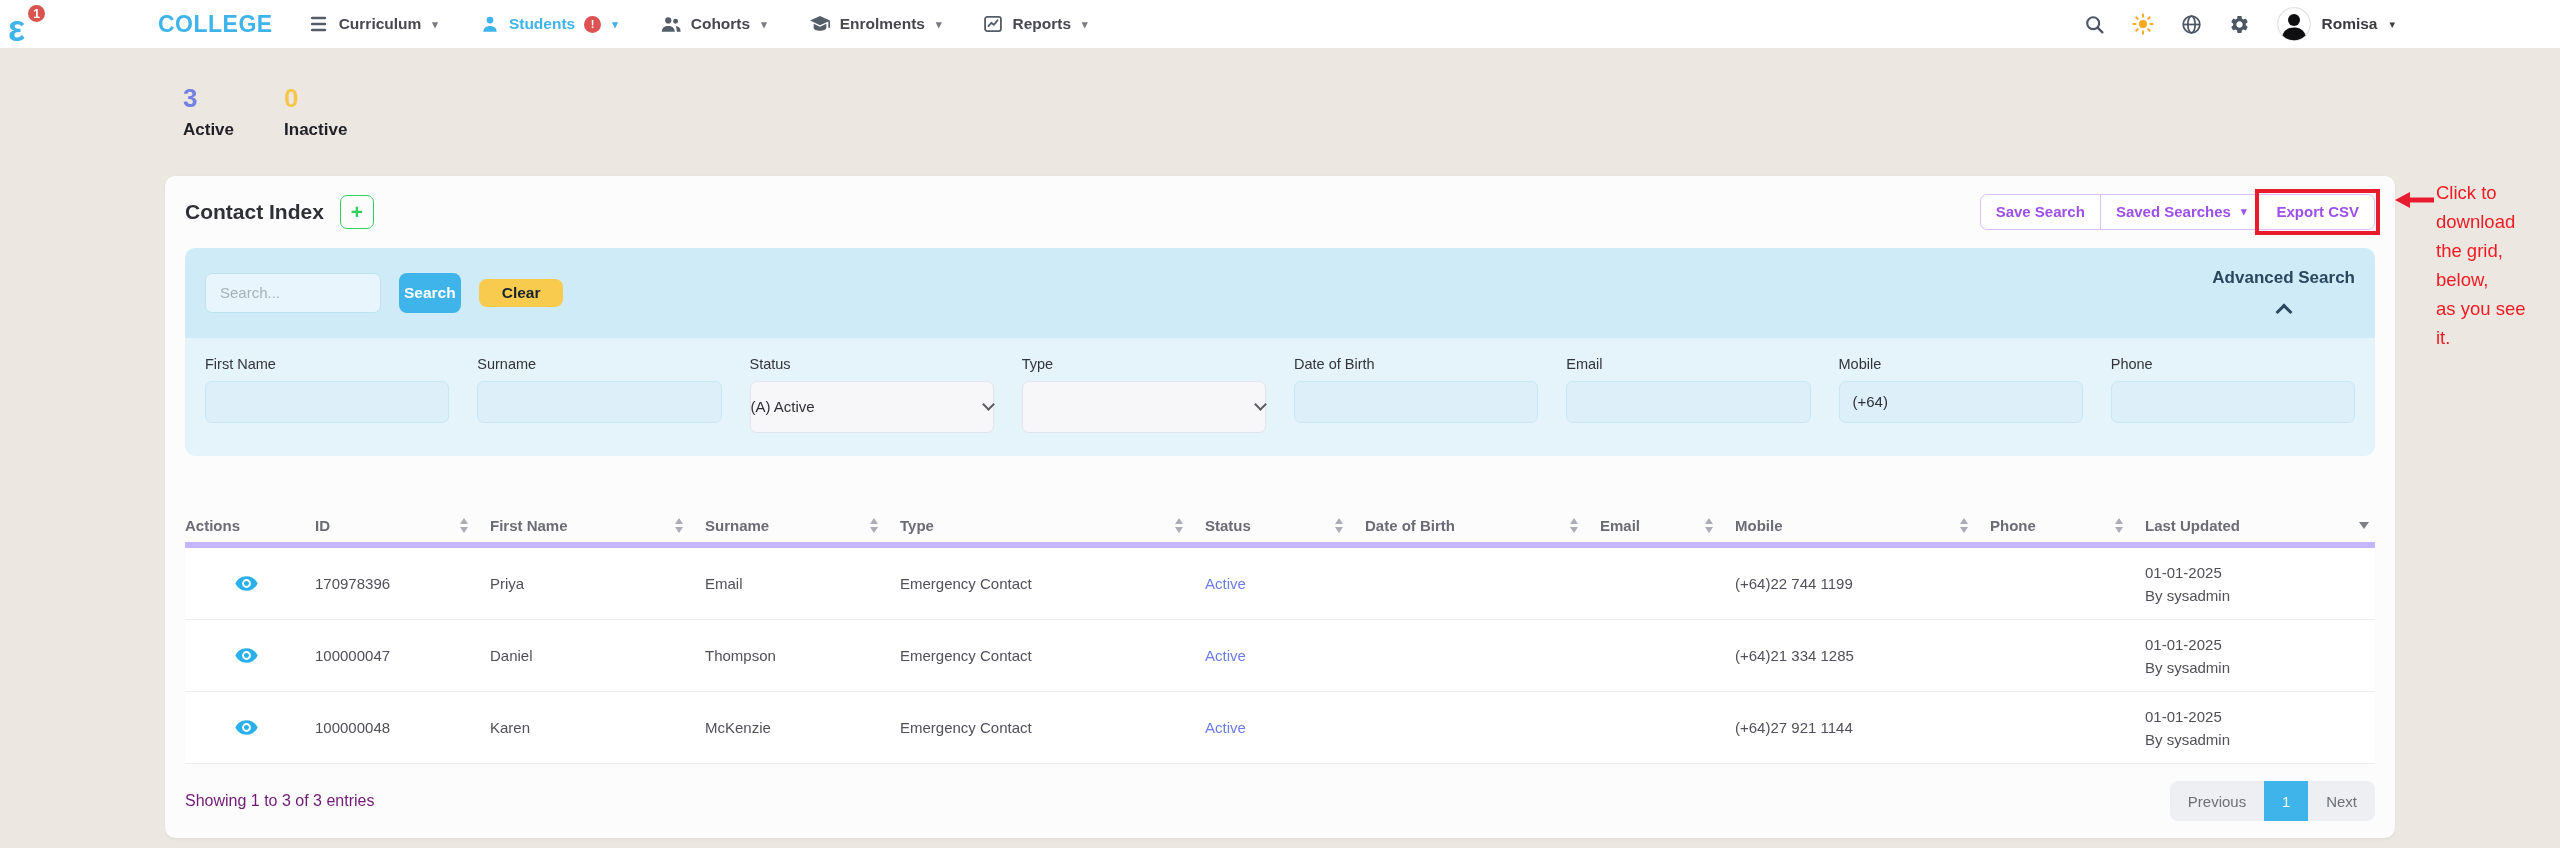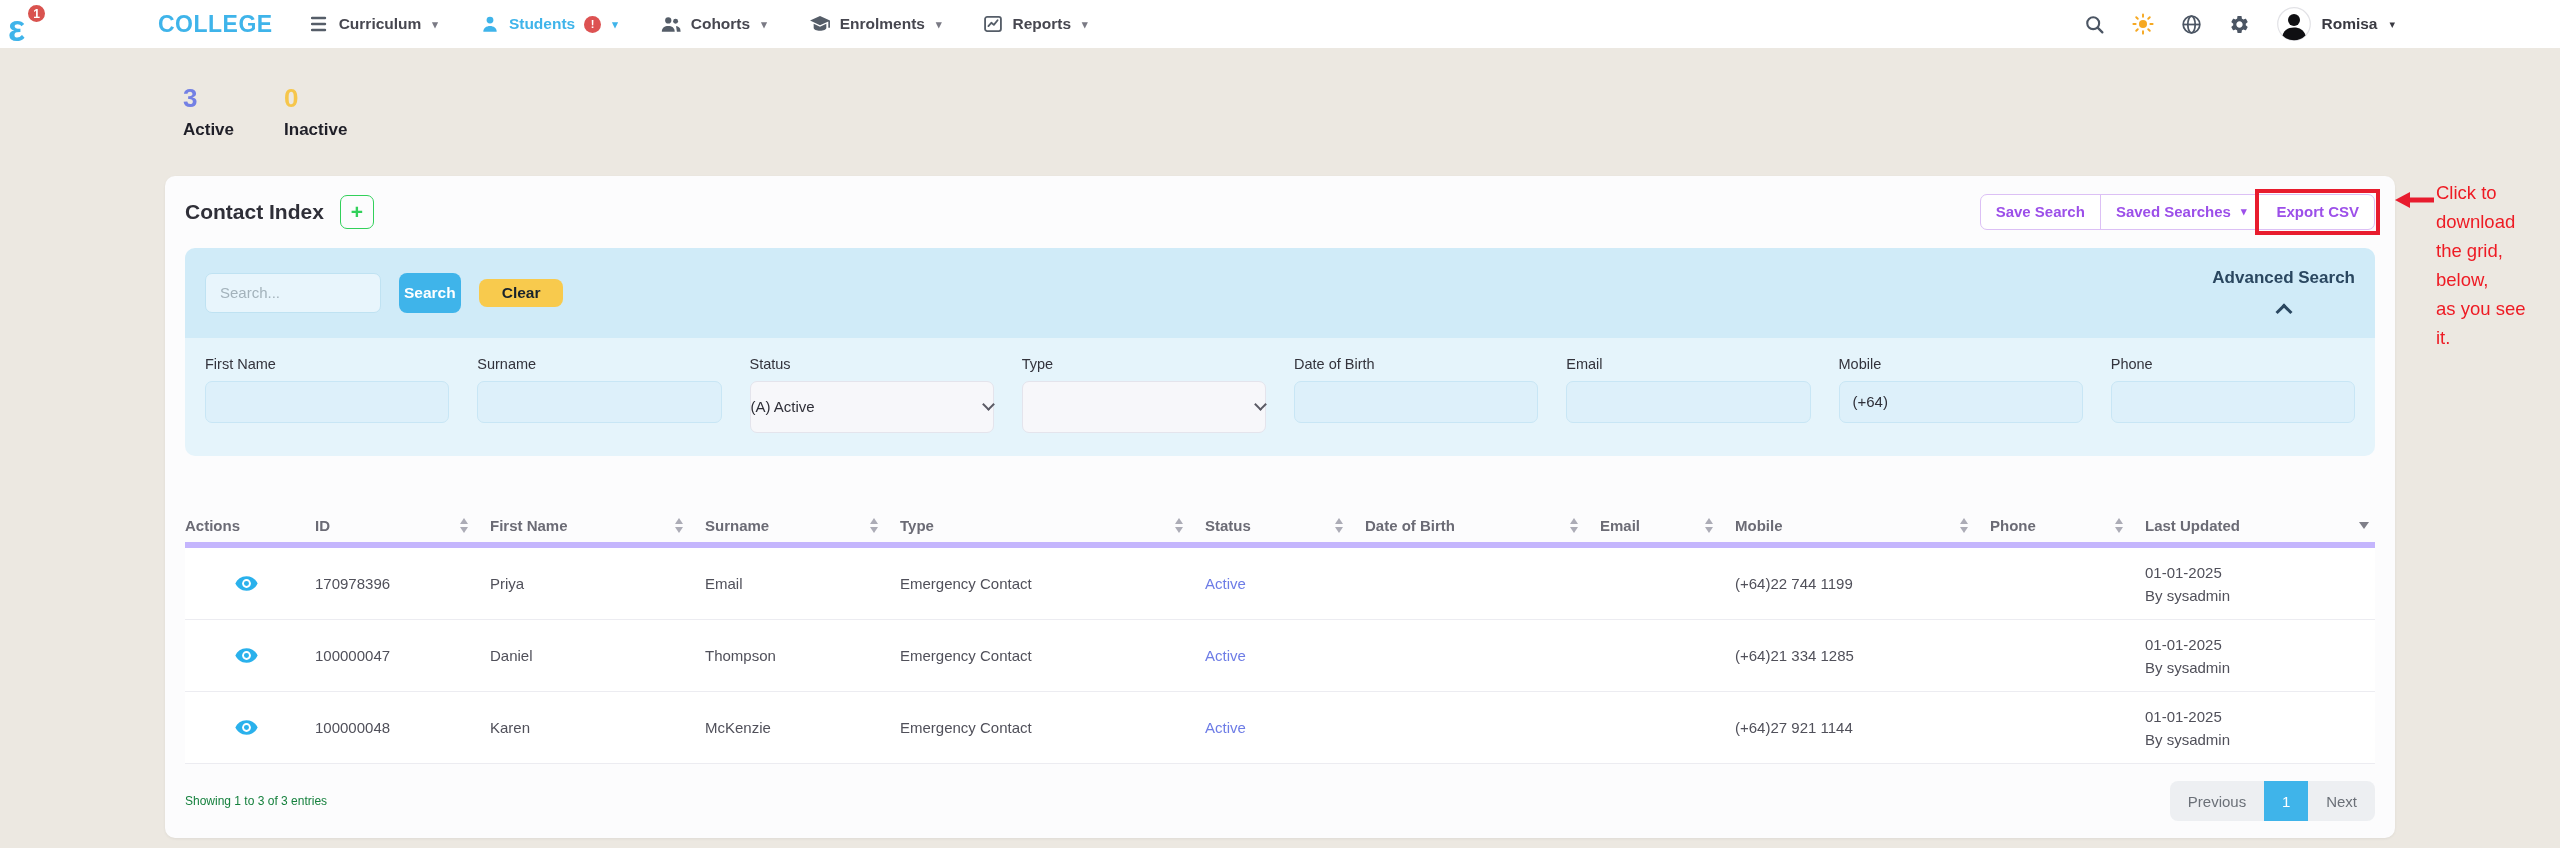--- a/index.html
+++ b/index.html
@@ -117,21 +117,21 @@
   .sort-desc{ width:0; height:0; border-left:5px solid transparent; border-right:5px solid transparent; border-top:7px solid #7f7f89;}
   .tr{ min-height:72px; border-bottom:1px solid #ececf1; font-size:15px; color:#50505a; background:#fff;}
   .cell{ display:flex; align-items:center;}
   .cell-actions{ padding-left:50px;}
   .eye-btn{ background:none; border:none; cursor:pointer; display:flex; align-items:center;}
   .status-link{ color:#6d7ce6; cursor:pointer; text-decoration:none;}
   .updated{ line-height:1.55;}
 
   
   .card-footer{ margin-top:auto; padding:0 20px 0; height:78px; display:flex; align-items:center; justify-content:space-between;}
-  .showing{ font-size:12px; color:#15803d;}
+  .showing{ font-size:16px; color:#701a75;}
   .pagination{ display:flex; border-radius:8px; overflow:hidden; background:#edeff2;}
   .pg-btn{ height:40px; border:none; background:transparent; font-family:inherit; font-size:15px; color:#6b7078; padding:0 18px; cursor:pointer;}
   .pg-btn.page-active{ background:#3fb4ea; color:#fff; width:44px; padding:0; font-weight:500;}
 
   
   .ann-arrow{ position:absolute; top:189px; left:2394px; z-index:4;}
   .ann-text{ position:absolute; top:178px; left:2436px; width:124px; font-size:18.5px; line-height:29px; color:#ee1b24; z-index:4;}
 </style>
 </head>
 <body>

